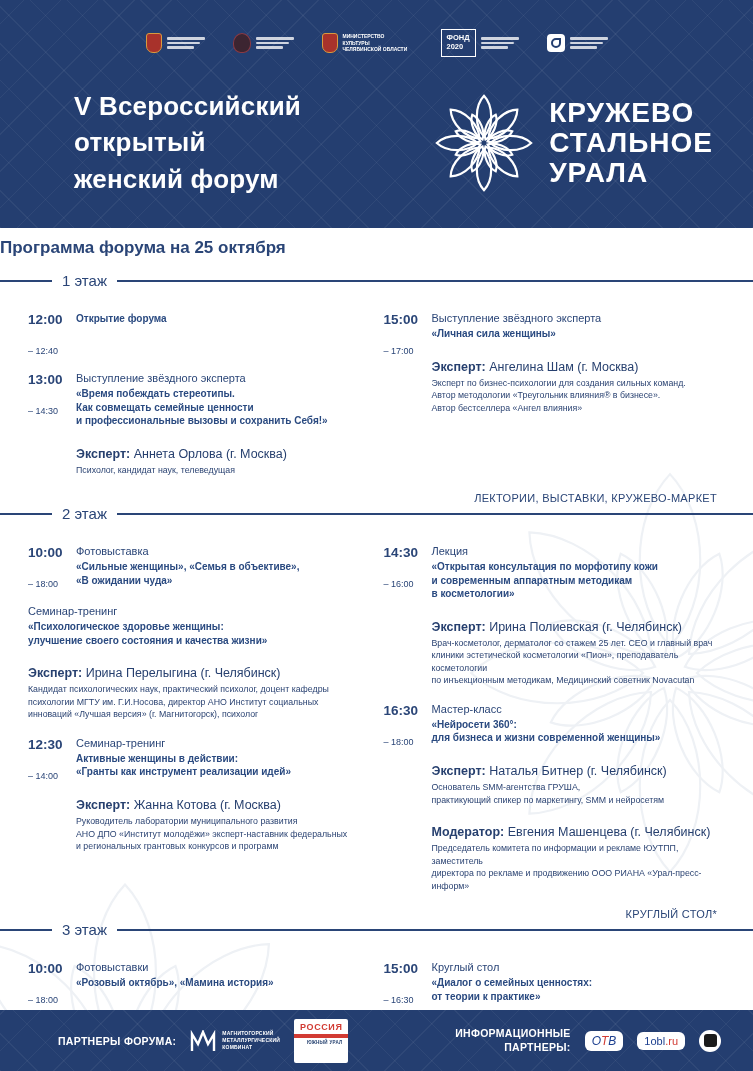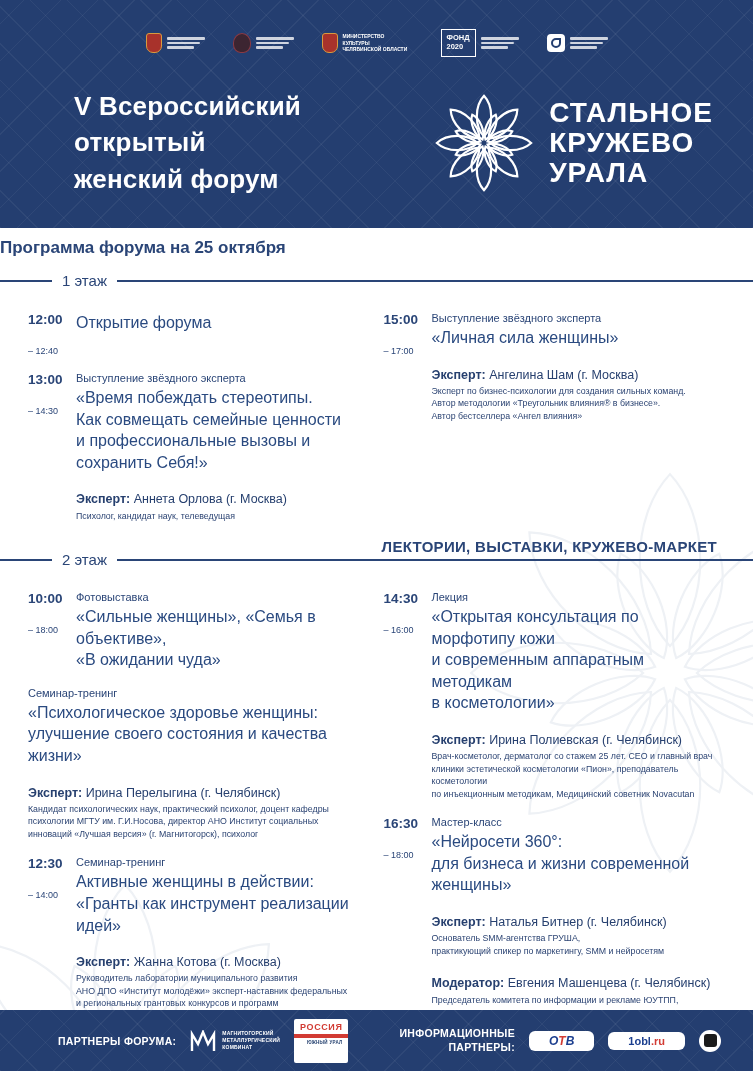--- a/index.html
+++ b/index.html
@@ -34,54 +34,54 @@
   .brand-text div{font-size:28px;font-weight:800;color:#fff;line-height:1.08;letter-spacing:1px}
   
   .main{position:relative;height:782px;overflow:hidden}
   .wm{position:absolute;color:#eef1f5;z-index:0}
   .wm1{left:455px;top:230px;width:430px;height:430px;stroke-width:.8}
   .wm2{left:-95px;top:640px;width:440px;height:440px;stroke-width:.8}
   .content{position:relative;z-index:1}
   .program-title{text-align:left;padding:10px 36px 0 0;font-size:17px;font-weight:700;color:#2a4577}
   .sec-head{position:relative;margin-top:14px}
   .section + .section .sec-head{margin-top:13px}
-  .sec-tag{position:absolute;right:36px;top:-13px;font-size:15px;font-weight:700;color:#2a4577;letter-spacing:.3px}
+  .sec-tag{position:absolute;right:36px;top:-13px;font-size:11px;font-weight:400;color:#2a4577;letter-spacing:.3px}
   .divider{display:flex;align-items:center}
   .dash{width:52px;height:2px;background:#2a4577}
   .sec-label{font-size:15px;font-weight:400;margin:0 10px;color:#2a4577}
   .longline{flex:1;height:2px;background:#2a4577}
   .cols{display:flex;margin-top:23px}
   .col{width:50%;box-sizing:border-box}
   .col-left{padding-left:28px}
   .col-right{padding-left:7px;padding-right:24px}
   .entry{display:flex;margin-bottom:16px}
   .time{flex:0 0 48px}
   .t1{font-size:13.5px;font-weight:700;color:#2a4577}
   .t2{font-size:9px;margin-top:19px;color:#2a4577}
   .ebody{flex:1;padding-right:8px}
   .kind{font-size:11px;margin-bottom:3px;color:#2a4577}
-  .etitle{font-size:16px;font-weight:400;color:#2a4a80;line-height:1.35;white-space:pre-line}
+  .etitle{font-size:10px;font-weight:700;color:#2a4a80;line-height:1.35;white-space:pre-line}
   .person{margin-top:18px}
   .pline{font-size:12.5px;line-height:1.3}
   .plabel{font-weight:700}
   .pname{white-space:pre-line}
   .pdesc{font-size:8.8px;line-height:1.42;margin-top:2px;white-space:pre-line;color:#2c4473}
   
   .footer{position:absolute;bottom:0;left:0;right:0;height:61px;display:flex;align-items:center;justify-content:space-between;padding:0 32px 0 58px;box-sizing:border-box;z-index:2}
   .fgroup{display:flex;align-items:center;gap:14px}
   .flabel{color:#fff;font-size:10.5px;font-weight:700;letter-spacing:.3px}
   .ta-r{text-align:right;white-space:pre-line;line-height:1.3}
   .mmk{display:flex;align-items:center;gap:6px}
   .mmk svg{width:26px;height:22px}
   .mmk-text{color:#fff;font-size:5px;font-weight:700;line-height:1.4;white-space:pre-line;letter-spacing:.2px}
   .russia{background:#fff;border-radius:2px;padding:3px 6px 18px;text-align:right}
   .r1{color:#d23b33;font-weight:800;font-size:9px;letter-spacing:.6px}
   .rband{height:4px;background:#d23b33;margin:2px -6px}
   .r2{color:#24406f;font-size:4.5px;font-weight:700;text-transform:uppercase;letter-spacing:.3px}
-  .badge{background:#fff;border-radius:6px;padding:3px 20px;font-weight:700;font-size:12px;font-style:italic}
+  .badge{background:#fff;border-radius:6px;padding:3px 7px;font-weight:400;font-size:12px;font-style:italic}
   .b-n{color:#1c3f8f}.b-r{color:#d23b33}
   .lobl{font-style:normal;font-size:11px}
   .circlogo{width:22px;height:22px;background:#fff;border-radius:50%;display:flex;align-items:center;justify-content:center}
   .circlogo .inner{width:13px;height:13px;background:#1b1b1b;border-radius:3px;display:block}
 </style>
 </head>
 <body>
 
 <svg width="0" height="0" style="position:absolute">
   <defs>
@@ -155,22 +155,22 @@
     </div>
     <div class="header-main">
       <h1 class="forum-title">V Всероссийский
 открытый
 женский форум</h1>
       <div class="brand">
         <svg class="flower-svg" viewBox="-80 -80 160 160">
             <use href="#flower8"></use>
           </svg>
         <div class="brand-text">
+          <div>КРУЖЕВО</div>
           <div>СТАЛЬНОЕ</div>
-          <div>КРУЖЕВО</div>
           <div>УРАЛА</div>
         </div>
       </div>
     </div>
   </header>
 
   <main class="main">
     <svg class="flower-svg wm wm1" viewBox="-80 -80 160 160">
         <use href="#flower8"></use>
       </svg>

